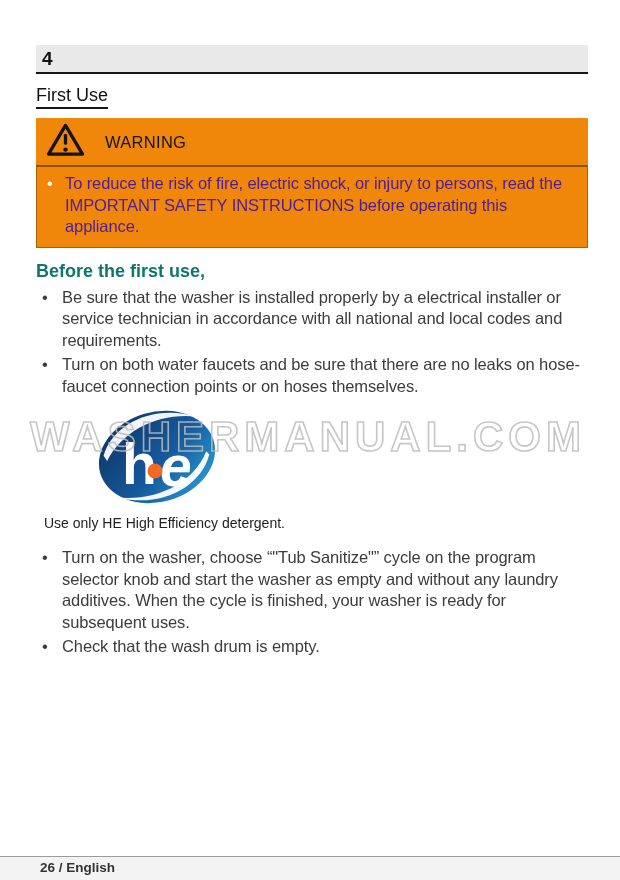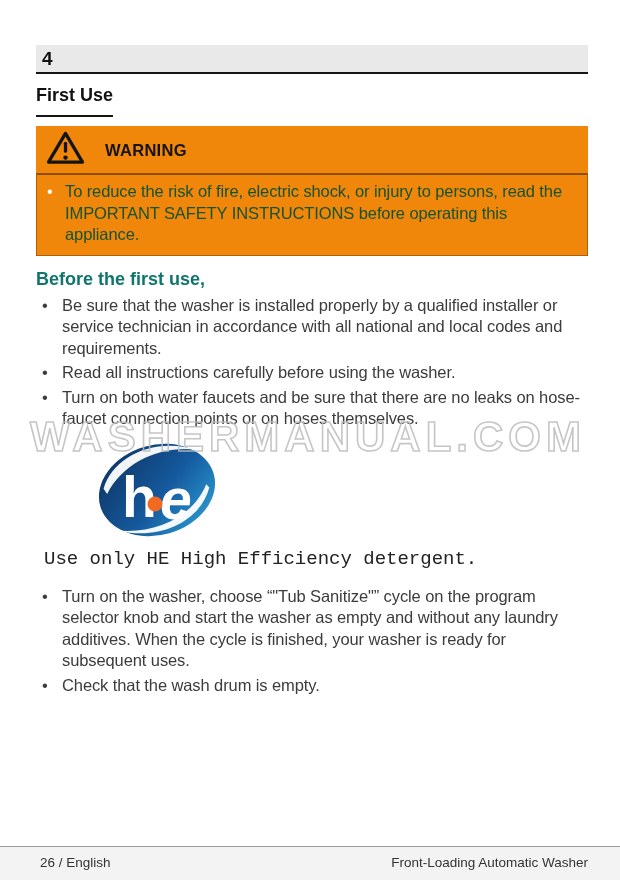--- a/index.html
+++ b/index.html
@@ -22,49 +22,49 @@
     display: flex; align-items: center;
     padding-left: 6px;
     font-size: 19px; font-weight: bold; color: #111;
   }
   .section-bar .num { margin-right: 13px; }
 
   
   .subsection {
     display: inline-block;
     margin-top: 11px;
-    font-size: 18px; font-weight: bold; color: #111;
+    font-size: 18px; font-weight: normal; color: #111;
     border-bottom: 2.5px solid #161616;
-    padding-bottom: 9px;
+    padding-bottom: 1px;
   }
 
   
   .warning-box { margin-top: 9px; background: #F0870A; }
   .warning-head {
     display: flex; align-items: center;
     padding: 5px 8px 4px 10px;
   }
   .warning-head .tri { flex: 0 0 auto; }
   .warning-label {
     margin-left: 20px;
-    font-size: 16.5px; font-weight: bold; color: #141414;
+    font-size: 16.5px; font-weight: normal; color: #141414;
     letter-spacing: 0.3px;
   }
   .warning-body {
     border: 1px solid rgba(90,50,0,0.45);
     border-top: 2px solid rgba(90,50,0,0.65);
     padding: 6px 4px 9px 8px;
   }
   .warning-body ul { list-style: none; }
   .warning-body li {
     position: relative;
     padding-left: 20px;
     font-size: 16.5px; line-height: 21.5px;
     letter-spacing: -0.1px;
-    color: #14532d;
+    color: #4c1d95;
   }
   .warning-body li::before {
     content: "•";
     position: absolute; left: 2px; top: 0;
     color: #ffffff;
   }
 
   
   .bold-heading {
     margin-top: 13px;
@@ -84,47 +84,47 @@
     position: absolute; left: 6px; top: 0;
     color: #3c3c3c;
   }
   ul.bullets.second { margin-top: 12px; }
 
   
   .he-logo { margin: 10px 0 0 58px; width: 126px; height: 101px; }
 
   .caption {
     margin: 7px 0 16px 8px;
-    font-size: 19px; color: #222; font-family: Liberation Mono, monospace;
+    font-size: 14px; color: #222;
   }
 
   
   .watermark {
     position: absolute;
     top: 413px; left: 30px;
     width: 565px;
     font-size: 42px; font-weight: bold;
     letter-spacing: 5px;
     white-space: nowrap;
     color: transparent;
     -webkit-text-stroke: 1.6px #bdbdbd;
     opacity: 0.85;
     z-index: 5;
     pointer-events: none;
   }
 
   
   .footer {
     position: absolute; left: 0; right: 0; bottom: 0;
-    height: 34px;
+    height: 24px;
     background: #f3f3f3;
     border-top: 1px solid #9b9b9b;
     display: flex; align-items: center; justify-content: space-between;
     padding: 0 32px 2px 40px;
-    font-size: 13.5px; color: #333;
+    font-size: 13.5px; color: #333; font-weight: bold;
   }
 </style>
 </head>
 <body>
 
 <div class="page">
   <div class="content">
 
     <div class="section-bar">
       <span class="num">4</span>
@@ -146,22 +146,21 @@
       <div class="warning-body">
         <ul>
           <li>To reduce the risk of fire, electric shock, or injury to persons, read the IMPORTANT SAFETY INSTRUCTIONS before operating this appliance.</li>
         </ul>
       </div>
     </div>
 
     <div class="bold-heading">Before the first use,</div>
 
     <ul class="bullets">
-      <li>Be sure that the washer is installed properly by a qualified installer or service technician in accordance with all national and local codes and requirements.</li>
-      <li>Read all instructions carefully before using the washer.</li>
+      <li>Be sure that the washer is installed properly by a electrical installer or service technician in accordance with all national and local codes and requirements.</li>
       <li>Turn on both water faucets and be sure that there are no leaks on hose-faucet connection points or on hoses themselves.</li>
     </ul>
 
     <div class="he-logo">
       <svg width="126" height="101" viewBox="0 0 126 101">
         <defs>
           <linearGradient id="heGrad" x1="0" y1="0" x2="1" y2="1">
             <stop offset="0" stop-color="#0D2F5C"></stop>
             <stop offset="0.55" stop-color="#155A9E"></stop>
             <stop offset="1" stop-color="#2FA8DC"></stop>
@@ -184,15 +183,14 @@
       <li>Turn on the washer, choose “"Tub Sanitize"” cycle on the program selector knob and start the washer as empty and without any laundry additives. When the cycle is finished, your washer is ready for subsequent uses.</li>
       <li>Check that the wash drum is empty.</li>
     </ul>
 
   </div>
 
   <div class="watermark">WASHERMANUAL.COM</div>
 
   <div class="footer">
     <span>26 / English</span>
-    <span>Front-Loading Automatic Washer</span>
   </div>
 </div>
 
 </body></html>

